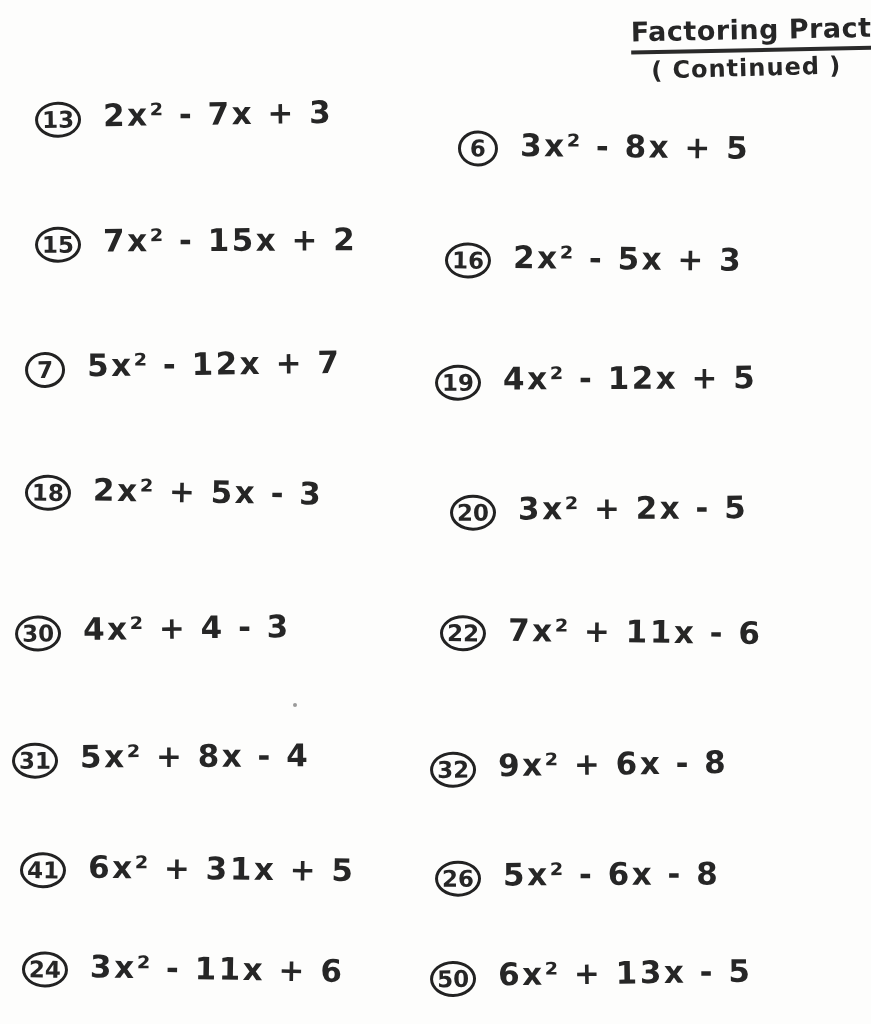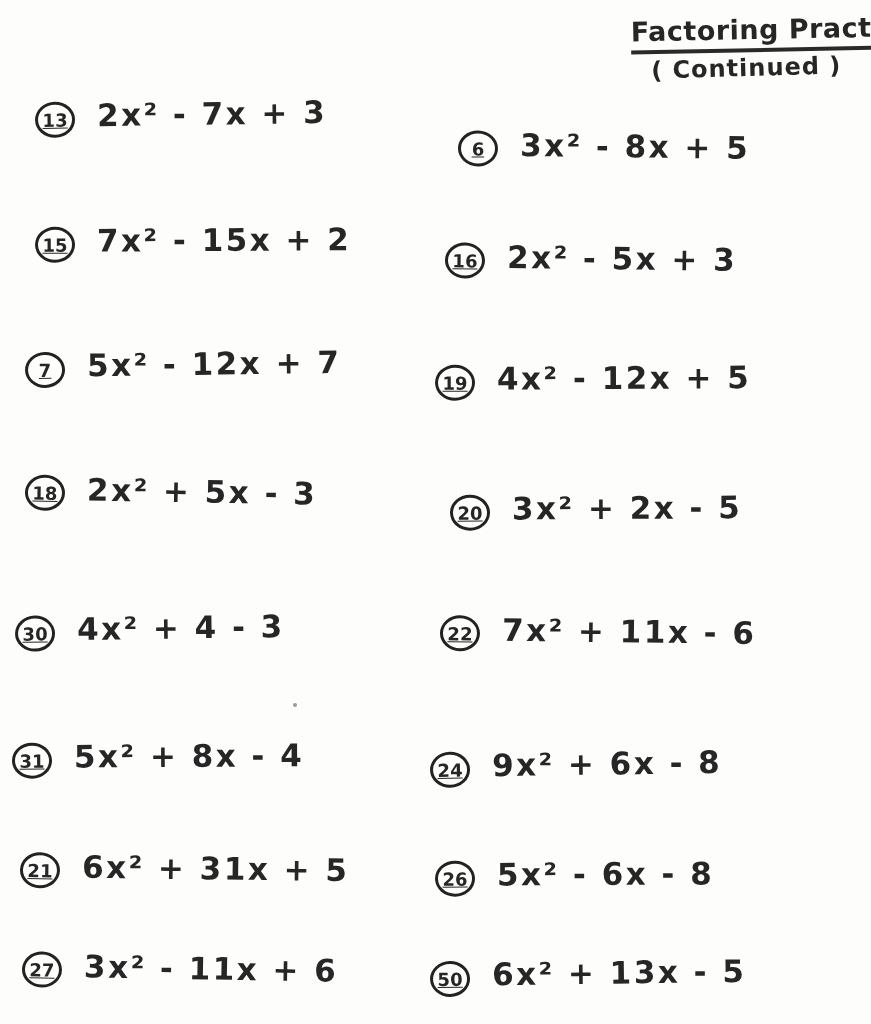--- a/index.html
+++ b/index.html
@@ -52,24 +52,23 @@
   }
   .num {
     display: inline-flex;
     align-items: center;
     justify-content: center;
     min-width: 40px;
     height: 36px;
     padding: 0 4px;
     border: 3.5px solid #222;
     border-radius: 50%;
-    font-size: 18px;
+    font-size: 23px;
     font-weight: bold;
     margin-top: 4px;
-    text-decoration: underline;
   }
   .expr {
     font-size: 31px;
     font-weight: bold;
     letter-spacing: 2.5px;
   }
   
   .r-a { transform: rotate(-0.8deg); }
   .r-b { transform: rotate(0.7deg); }
   .r-c { transform: rotate(-0.3deg); }
@@ -135,35 +134,35 @@
   <div class="prob r-b" style="left:440px; top:613px;">
     <span class="num">22</span>
     <span class="expr">7x² + 11x - 6</span>
   </div>
 
   <div class="prob r-c" style="left:12px; top:738px;">
     <span class="num">31</span>
     <span class="expr">5x² + 8x - 4</span>
   </div>
   <div class="prob r-a" style="left:430px; top:746px;">
-    <span class="num">24</span>
+    <span class="num">32</span>
     <span class="expr">9x² + 6x - 8</span>
   </div>
 
   <div class="prob r-b" style="left:20px; top:850px;">
-    <span class="num">21</span>
+    <span class="num">41</span>
     <span class="expr">6x² + 31x + 5</span>
   </div>
   <div class="prob r-c" style="left:435px; top:856px;">
     <span class="num">26</span>
     <span class="expr">5x² - 6x - 8</span>
   </div>
 
   <div class="prob r-d" style="left:22px; top:950px;">
-    <span class="num">27</span>
+    <span class="num">24</span>
     <span class="expr">3x² - 11x + 6</span>
   </div>
   <div class="prob r-a" style="left:430px; top:955px;">
     <span class="num">50</span>
     <span class="expr">6x² + 13x - 5</span>
   </div>
 
   <div class="stray" style="left:293px; top:703px;"></div>
 
 </div>

